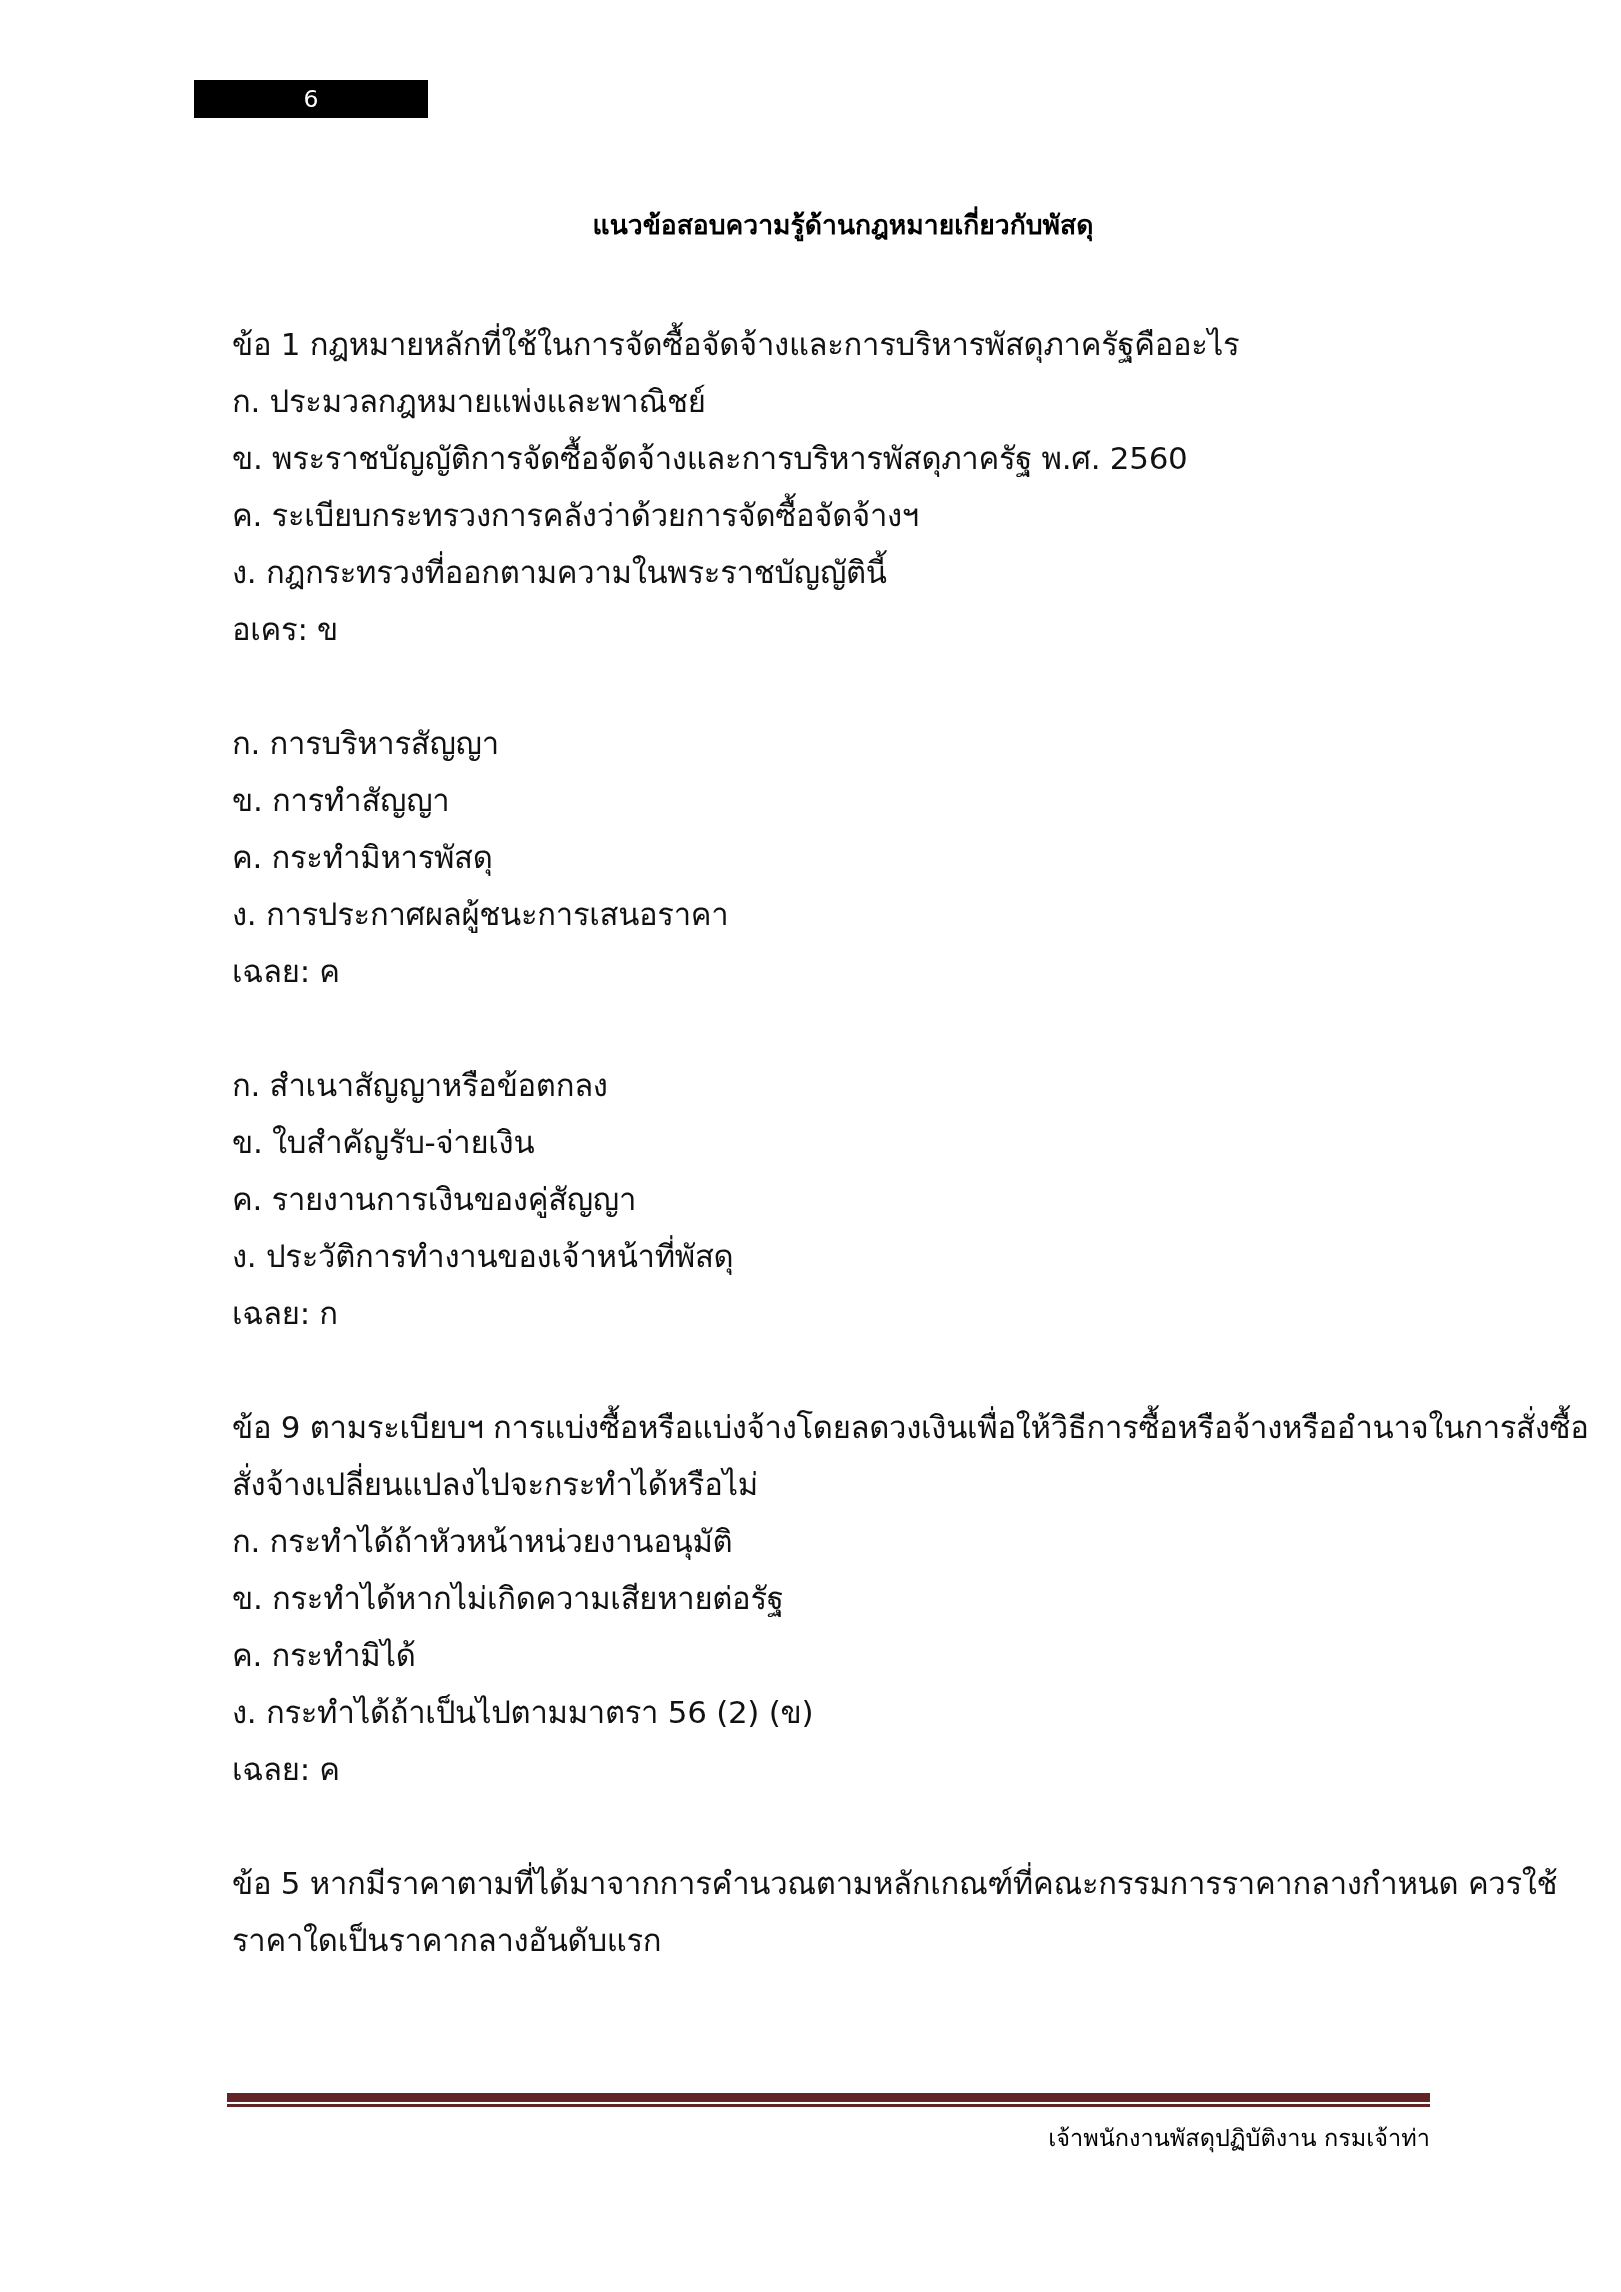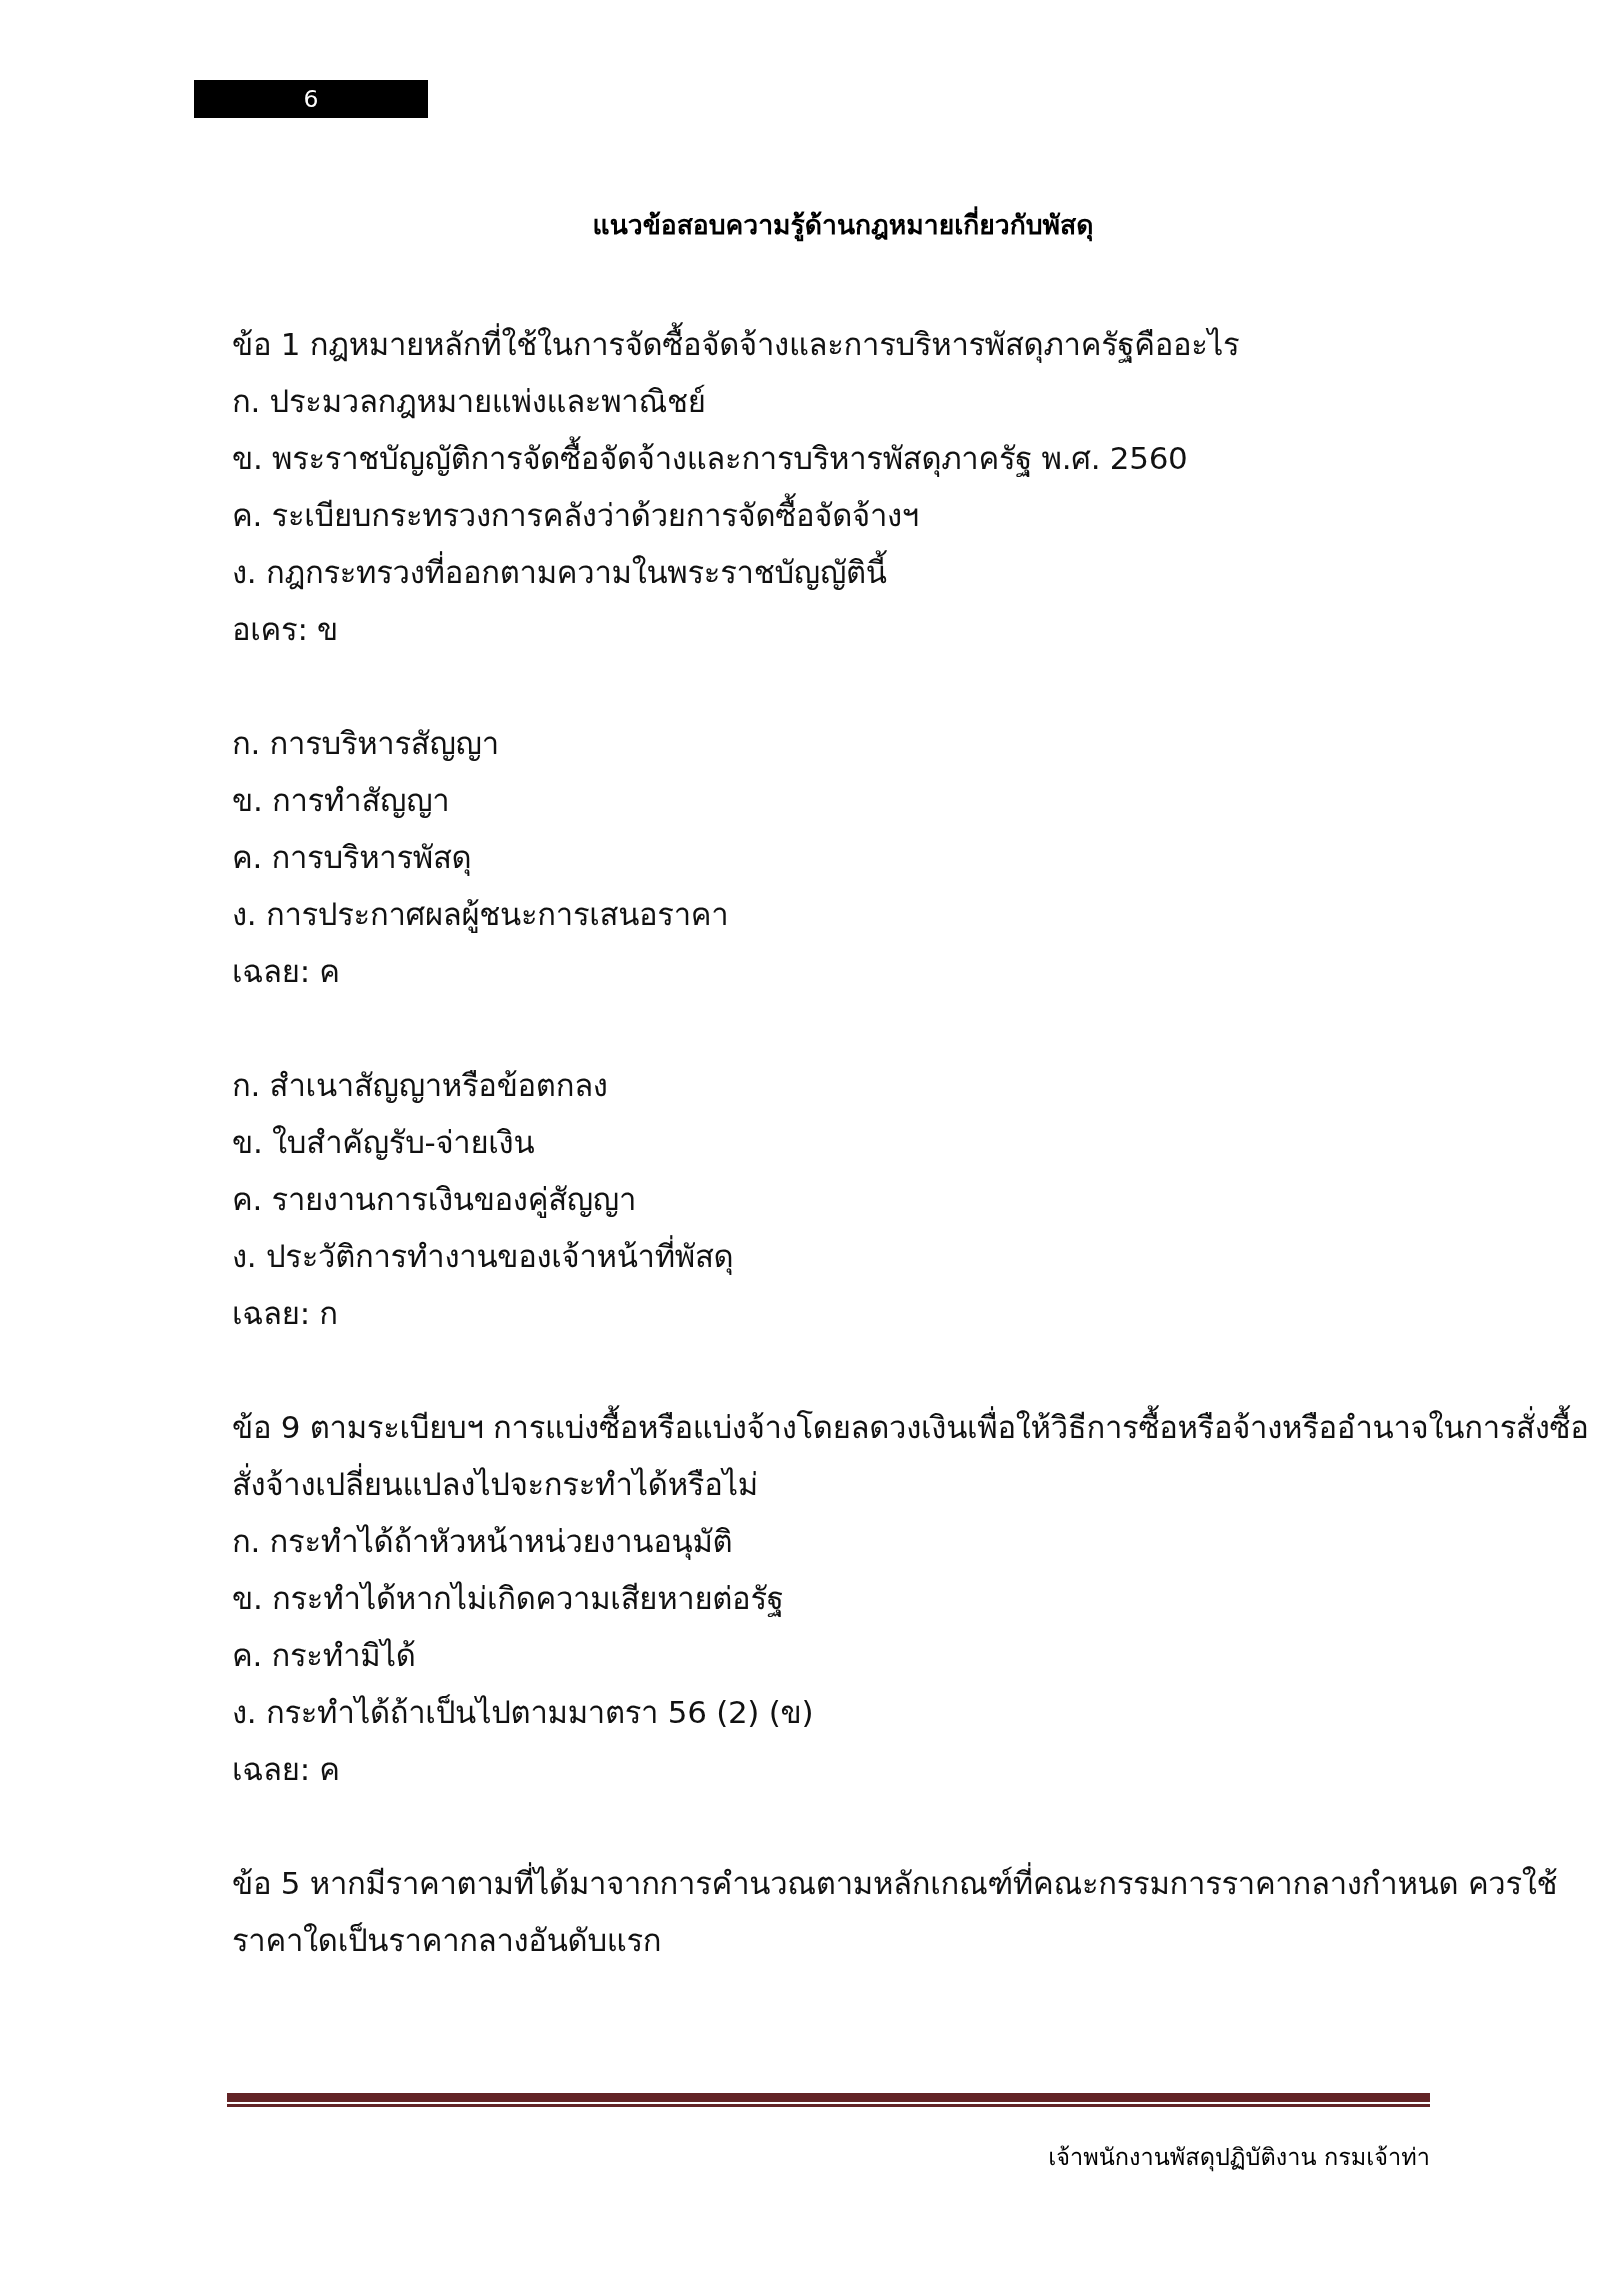--- a/index.html
+++ b/index.html
@@ -75,21 +75,20 @@
       background: #632426;
     }
     .footer-text {
       position: absolute;
       right: 191px;
       top: 2119px;
       font-size: 23.5px;
       font-family: "DejaVu Serif", "Liberation Serif", serif;
       color: #000000;
       white-space: nowrap;
-      margin-top: 19px;
     }
   </style>
 </head>
 <body>
 
 <div class="page-number-box">
   <span>6</span>
 </div>
 
 <div class="doc-title">แนวข้อสอบความรู้ด้านกฎหมายเกี่ยวกับพัสดุ</div>
@@ -101,21 +100,21 @@
     <div class="line">ก. ประมวลกฎหมายแพ่งและพาณิชย์</div>
     <div class="line">ข. พระราชบัญญัติการจัดซื้อจัดจ้างและการบริหารพัสดุภาครัฐ พ.ศ. 2560</div>
     <div class="line">ค. ระเบียบกระทรวงการคลังว่าด้วยการจัดซื้อจัดจ้างฯ</div>
     <div class="line">ง. กฎกระทรวงที่ออกตามความในพระราชบัญญัตินี้</div>
     <div class="line">อเคร: ข</div>
   </div>
 
   <div class="question">
     <div class="line">ก. การบริหารสัญญา</div>
     <div class="line">ข. การทำสัญญา</div>
-    <div class="line">ค. การบริหารพัสดุ</div>
+    <div class="line">ค. กระทำมิหารพัสดุ</div>
     <div class="line">ง. การประกาศผลผู้ชนะการเสนอราคา</div>
     <div class="line">เฉลย: ค</div>
   </div>
 
   <div class="question">
     <div class="line">ก. สำเนาสัญญาหรือข้อตกลง</div>
     <div class="line">ข. ใบสำคัญรับ-จ่ายเงิน</div>
     <div class="line">ค. รายงานการเงินของคู่สัญญา</div>
     <div class="line">ง. ประวัติการทำงานของเจ้าหน้าที่พัสดุ</div>
     <div class="line">เฉลย: ก</div>

